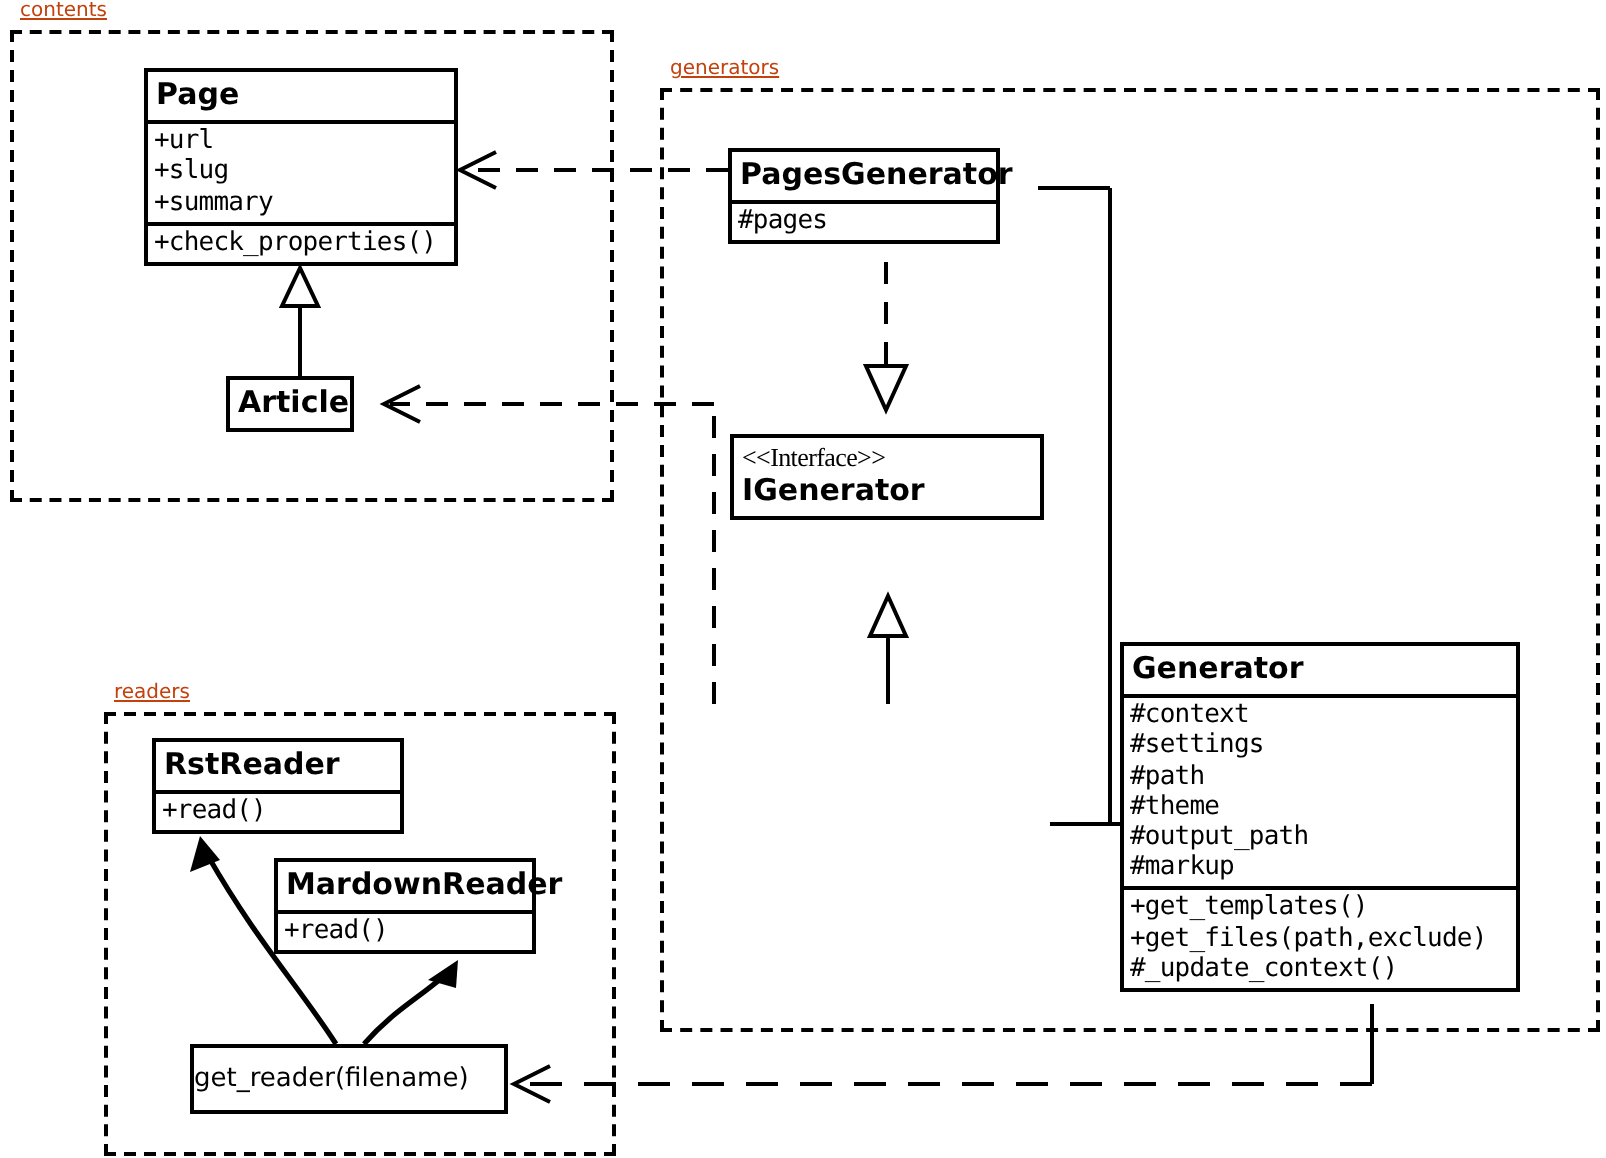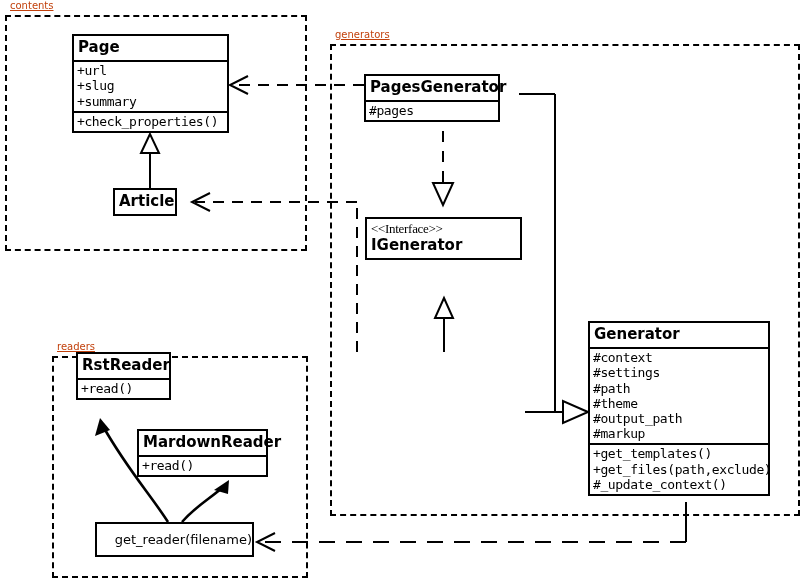--- a/index.html
+++ b/index.html
@@ -70,21 +70,21 @@
     white-space: nowrap;
     letter-spacing: -0.4px;
   }
   .plainbox {
     position: absolute;
     box-sizing: border-box;
     border: 2px solid #000;
     background: #fff;
     display: flex;
     align-items: center;
-    justify-content: flex-end;
+    justify-content: flex-start;
     font-family: "DejaVu Sans", sans-serif;
     font-size: 13px;
     color: #000;
     z-index: 5;
   }
 
   
   #edges {
     position: absolute;
     left: 0; top: 0;
@@ -187,38 +187,38 @@
   </div>
 
   <div class="umlclass" style="left:365px;top:217px;width:157px;">
     <div class="uml-name">
       <span class="uml-stereotype">&lt;&lt;Interface&gt;&gt;</span>
       <span>IGenerator</span>
     </div>
   </div>
 
 
-  <div class="umlclass" style="left:588px;top:321px;width:182px;">
+  <div class="umlclass" style="left:560px;top:321px;width:200px;">
     <div class="uml-name">Generator</div>
     <div class="uml-compartment">
       <div class="uml-member">#context</div>
       <div class="uml-member">#settings</div>
       <div class="uml-member">#path</div>
       <div class="uml-member">#theme</div>
       <div class="uml-member">#output_path</div>
       <div class="uml-member">#markup</div>
     </div>
     <div class="uml-compartment">
       <div class="uml-member">+get_templates()</div>
       <div class="uml-member">+get_files(path,exclude)</div>
       <div class="uml-member">#_update_context()</div>
     </div>
   </div>
 
-  <div class="umlclass" style="left:76px;top:352px;width:95px;">
+  <div class="umlclass" style="left:76px;top:369px;width:126px;">
     <div class="uml-name">RstReader</div>
     <div class="uml-compartment">
       <div class="uml-member">+read()</div>
     </div>
   </div>
 
   <div class="umlclass" style="left:137px;top:429px;width:131px;">
     <div class="uml-name">MardownReader</div>
     <div class="uml-compartment">
       <div class="uml-member">+read()</div>

